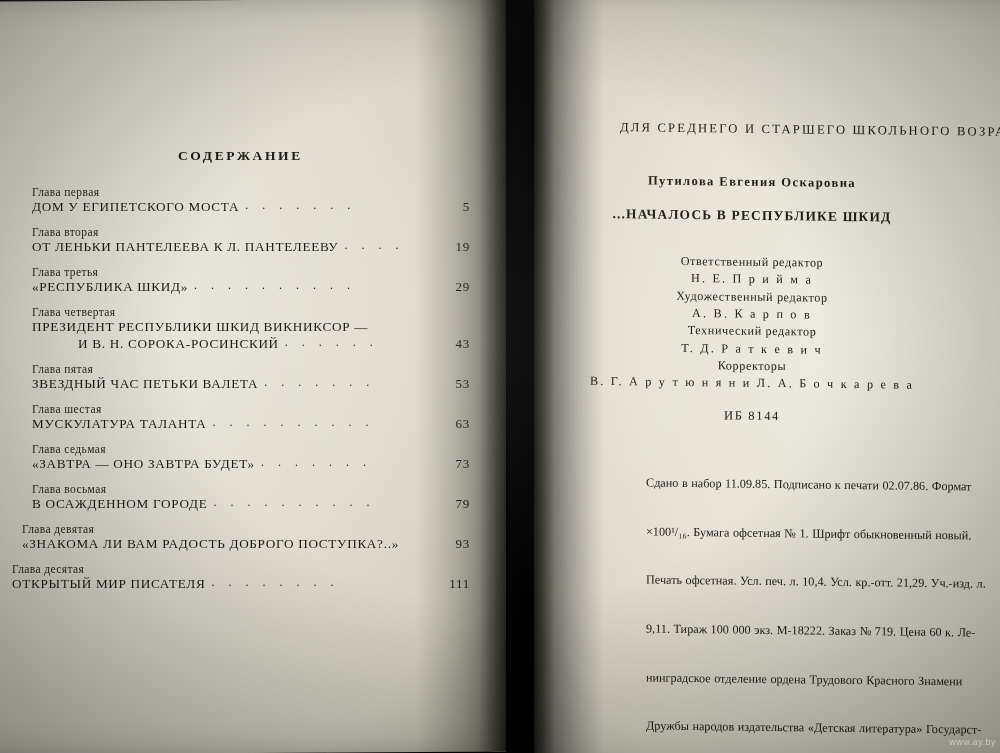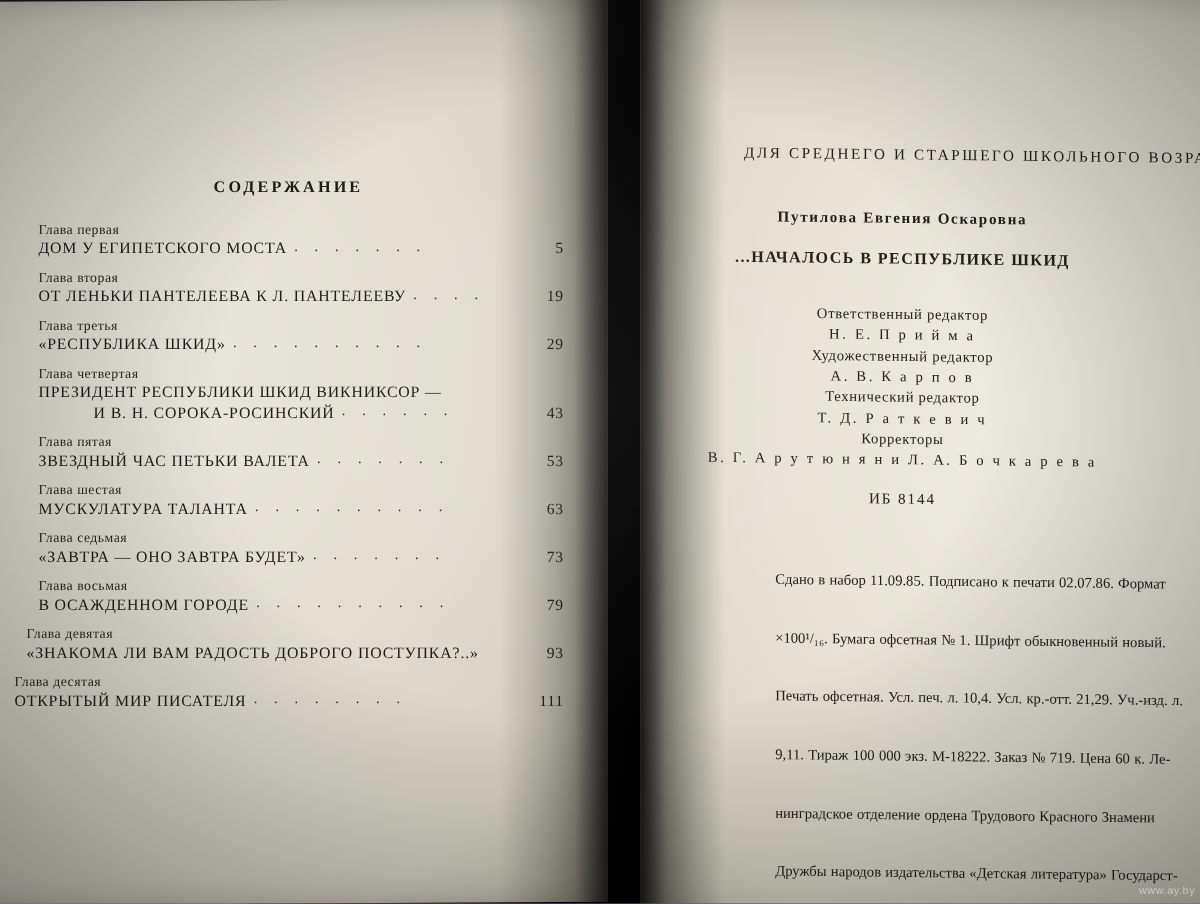--- a/index.html
+++ b/index.html
@@ -10,21 +10,21 @@
   body {
     width: 1000px;
     height: 753px;
     overflow: hidden;
     font-family: "Liberation Serif", serif;
   }
   .photo {
     position: relative;
     width: 1000px;
     height: 753px;
-    background: #8b5cf6;
+    background: #ef4444;
     overflow: hidden;
   }
 
   
   .backdrop {
     position: absolute;
     inset: 0;
     background: linear-gradient(100deg, #1b1b1b 0%, #0d0d0d 40%, #000 58%, #0a0a0a 100%);
   }
 

